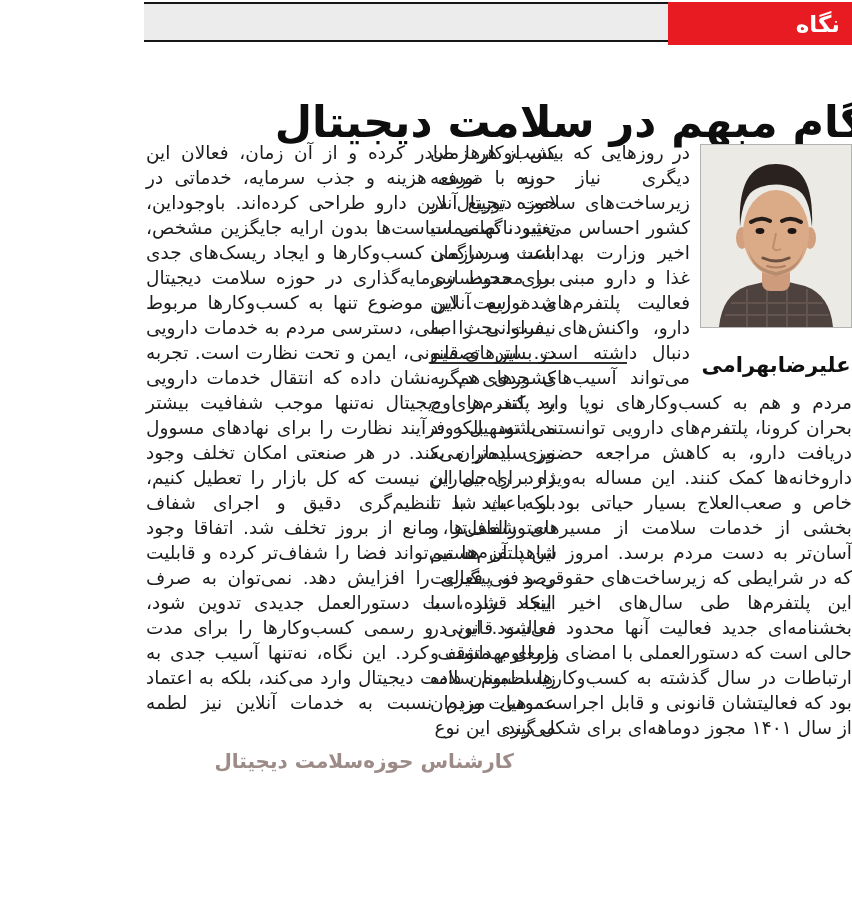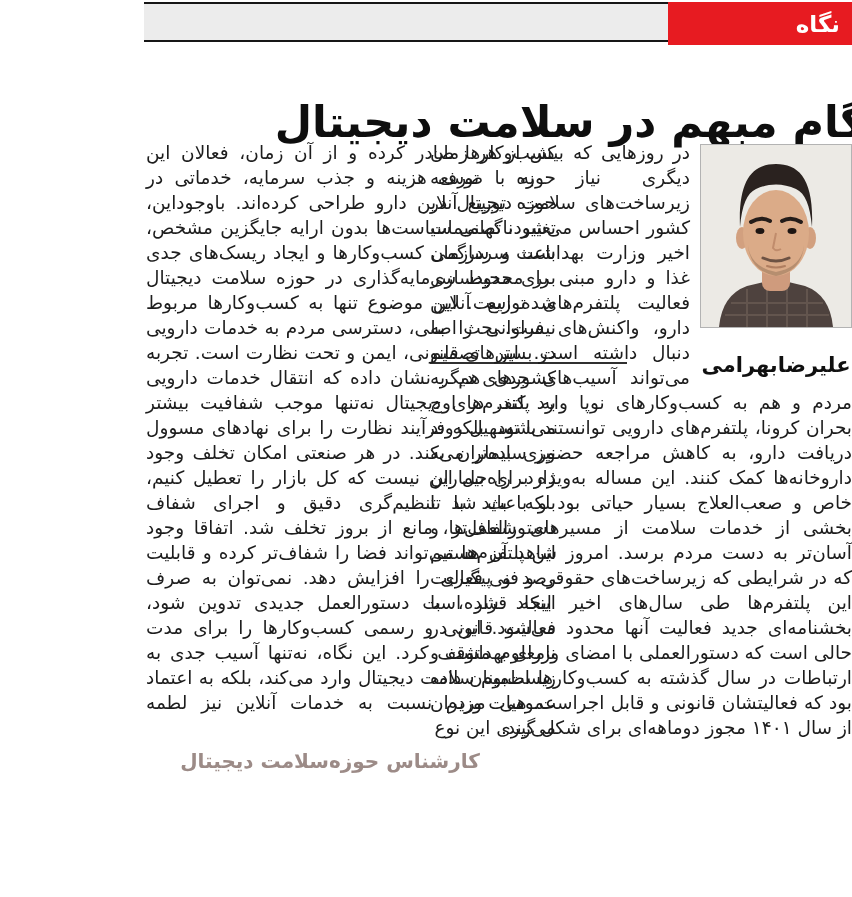--- a/index.html
+++ b/index.html
@@ -38,21 +38,21 @@
   .author-name {
     display:block; font-weight:bold; font-size:21px; line-height:30px;
     text-align:center; color:#101010;margin-top:22px;
   }
   .byline-rule {
     position:absolute; top:222px; right:225px; width:197px; height:2px; background:#303030;
   }
   
   .author-role {
     margin-top:7px; font-weight:bold; font-size:20px; line-height:28px;
-    color:#9c8b87; text-align:center; padding-right:42px;
+    color:#9c8b87; text-align:right; padding-right:42px;
   }
 </style>
 </head>
 <body>
 
 <div class="page">
 
   <div class="rule-top"></div>
   <div class="kicker-bar"></div>
   <div class="rule-bottom"></div>

